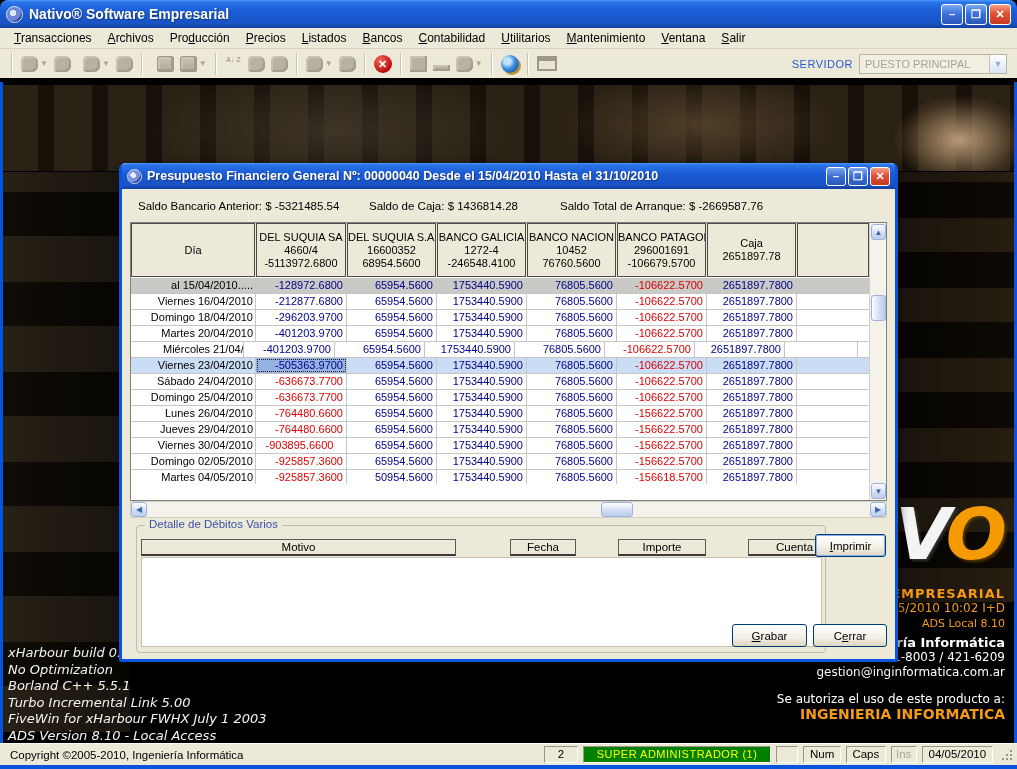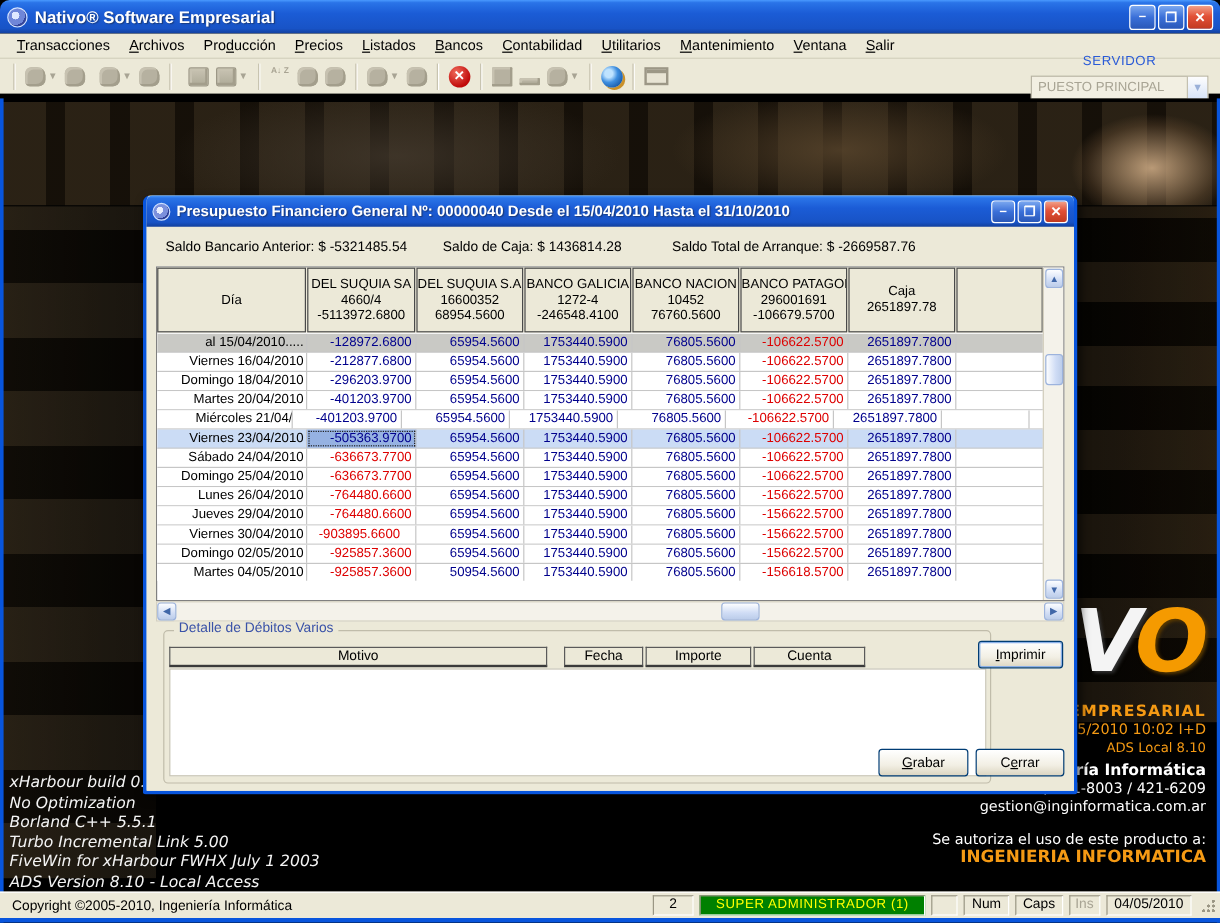--- a/index.html
+++ b/index.html
@@ -38,21 +38,21 @@
   .g16.dash { height:6px; margin-top:8px; border-radius:1px; }
   .g16.az { background:none; box-shadow:none; color:#a8a392; font-size:7px; font-weight:bold; line-height:8px; text-align:center; }
   .g16.doc { border-radius:2px; background:linear-gradient(#c9c4b3,#aeaa98); border:1px solid #9c9786; }
   .redx { width:18px; height:18px; border-radius:50%; background:radial-gradient(circle at 35% 30%,#f06a5a,#c00a0a 70%);
     color:#fff; font-size:11px; font-weight:bold; text-align:center; line-height:18px; }
   .globe { width:18px; height:18px; border-radius:50%;
     background:radial-gradient(circle at 35% 35%, #bfe3ff 0 20%, #3f8fe0 45%, #1c5fae 75%, #0f3f7a); 
     box-shadow:2px 2px 0 #c9902a; }
   .winframe { width:20px; height:15px; border:2px solid #9c9786; background:#e8e4d4; }
   .winframe::before { content:""; display:block; height:3px; background:#9c9786; }
-  .servidor { margin-left:auto; display:flex; align-items:center; gap:6px; padding-right:10px;flex-direction:column; }
+  .servidor { margin-left:auto; display:flex; align-items:center; gap:6px; padding-right:10px; }
   .servidor .lbl { color:#2a5bd7; font-size:11px; letter-spacing:0.5px; }
   .servidor .combo { width:148px; height:20px; border:1px solid #b8b4a4; background:#f2efe2; color:#a8a494;
     font-size:11px; display:flex; align-items:center; padding-left:5px; }
   .servidor .combo .cdd { margin-left:auto; width:17px; height:18px; background:linear-gradient(#fdfdfd,#d8e4f8);
     border-left:1px solid #c4c0b0; color:#9ab0d8; font-size:9px; text-align:center; line-height:18px; }
 
   
   .backdrop { position:absolute; left:0; top:82px; width:1017px; height:663px; background:#000; overflow:hidden; }
   .backdrop .band { position:absolute; left:0; top:3px; width:1017px; height:86px;
     background:
@@ -134,21 +134,21 @@
     background:linear-gradient(180deg,#fdfeff,#d2def5 60%,#bccdea); color:#4067a8; font-size:8px;
     text-align:center; line-height:14px; }
   .hthumb { position:absolute; left:470px; top:0; width:32px; height:15px; border:1px solid #9cb3dd; border-radius:3px;
     background:linear-gradient(180deg,#fdfeff,#cfdcf5 60%,#bccdea); }
 
   
   .gbox { position:absolute; left:14px; top:362px; width:690px; height:128px; border:1px solid #c0bcaa;
     border-radius:4px; }
   .gbox .cap { position:absolute; left:8px; top:-8px; background:#ece9d8; padding:0 4px;
     color:#3a52a8; font-size:11.5px; }
-  .deb-cols { position:absolute; left:4px; top:13px; height:17px; display:flex; }
+  .deb-cols { position:absolute; left:4px; top:13px; height:17px; display:flex;gap:40px; }
   .dcol { border:1px solid #5a5a5a; border-bottom:2px solid #3a3a3a; background:#ece9d8; font-size:11.5px;
     text-align:center; line-height:14px; margin-right:2px; color:#000; }
   .deb-list { position:absolute; left:4px; top:31px; width:681px; bottom:5px; background:#fff;
     border:1px solid #c6c2b2; }
 
   
   .xpbtn { position:absolute; height:23px; border:1px solid #003c74; border-radius:3px;
     background:linear-gradient(180deg,#ffffff,#f2efe4 60%,#dcd6c2); font-size:11.5px; color:#000;
     font-family:"Liberation Sans", sans-serif; text-align:center; }
   .xpbtn u { text-underline-offset:1px; }

